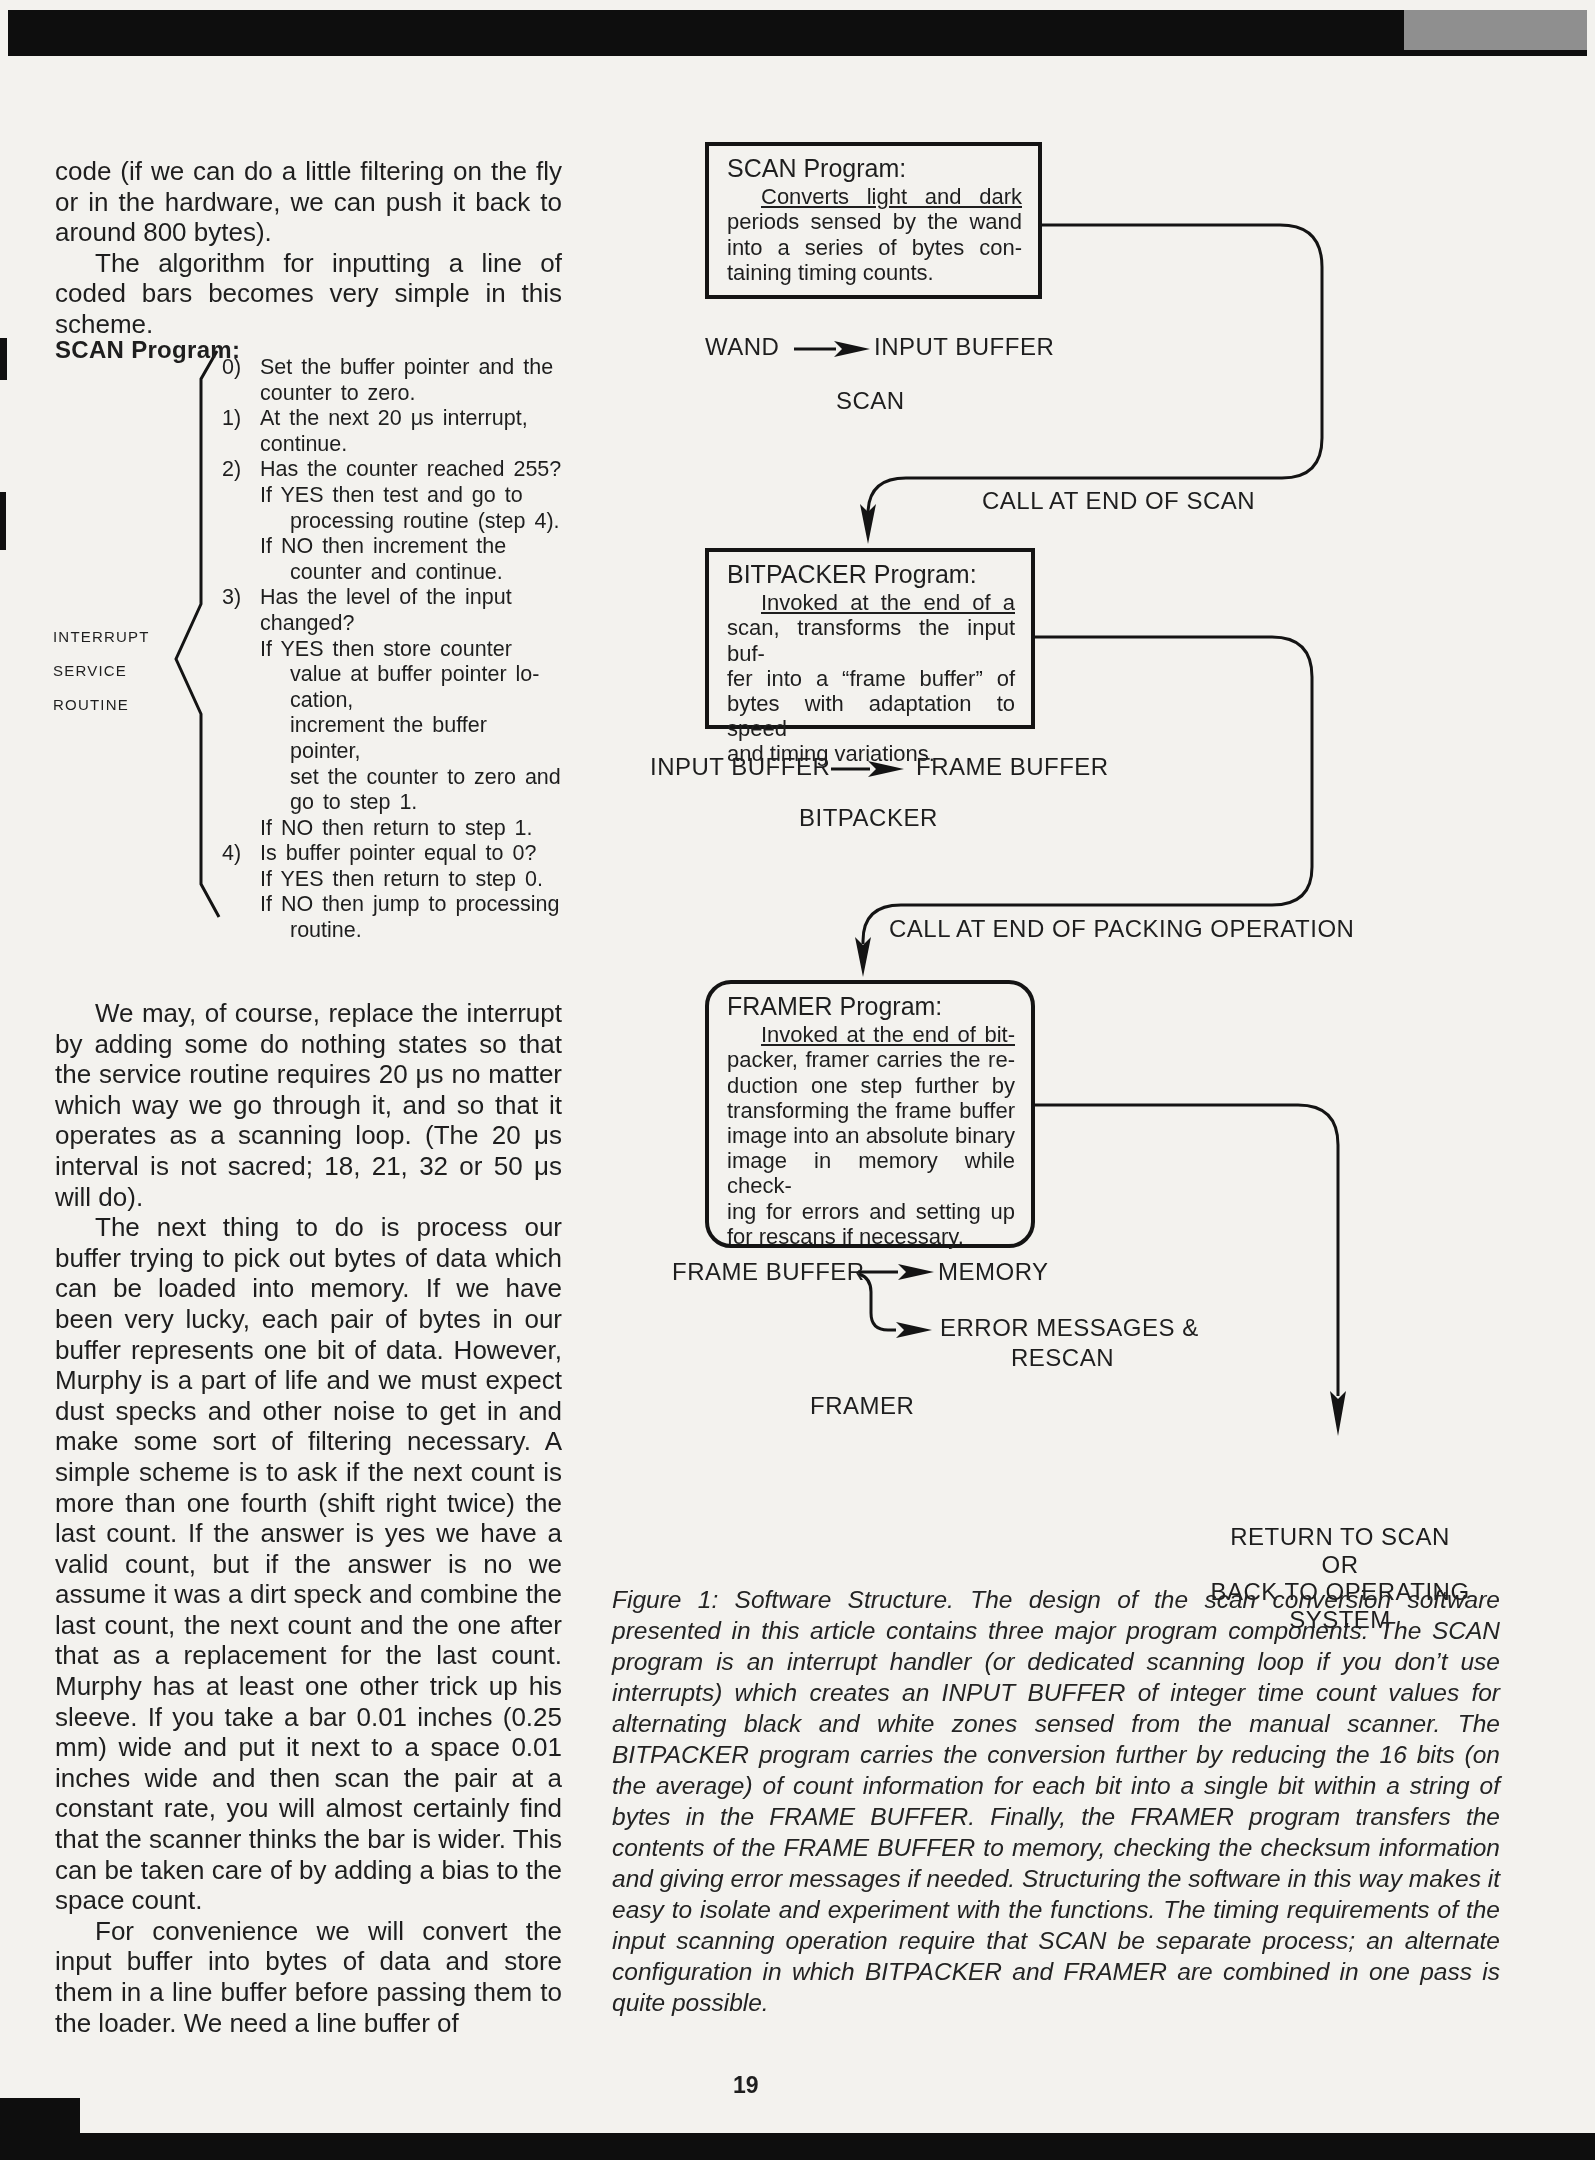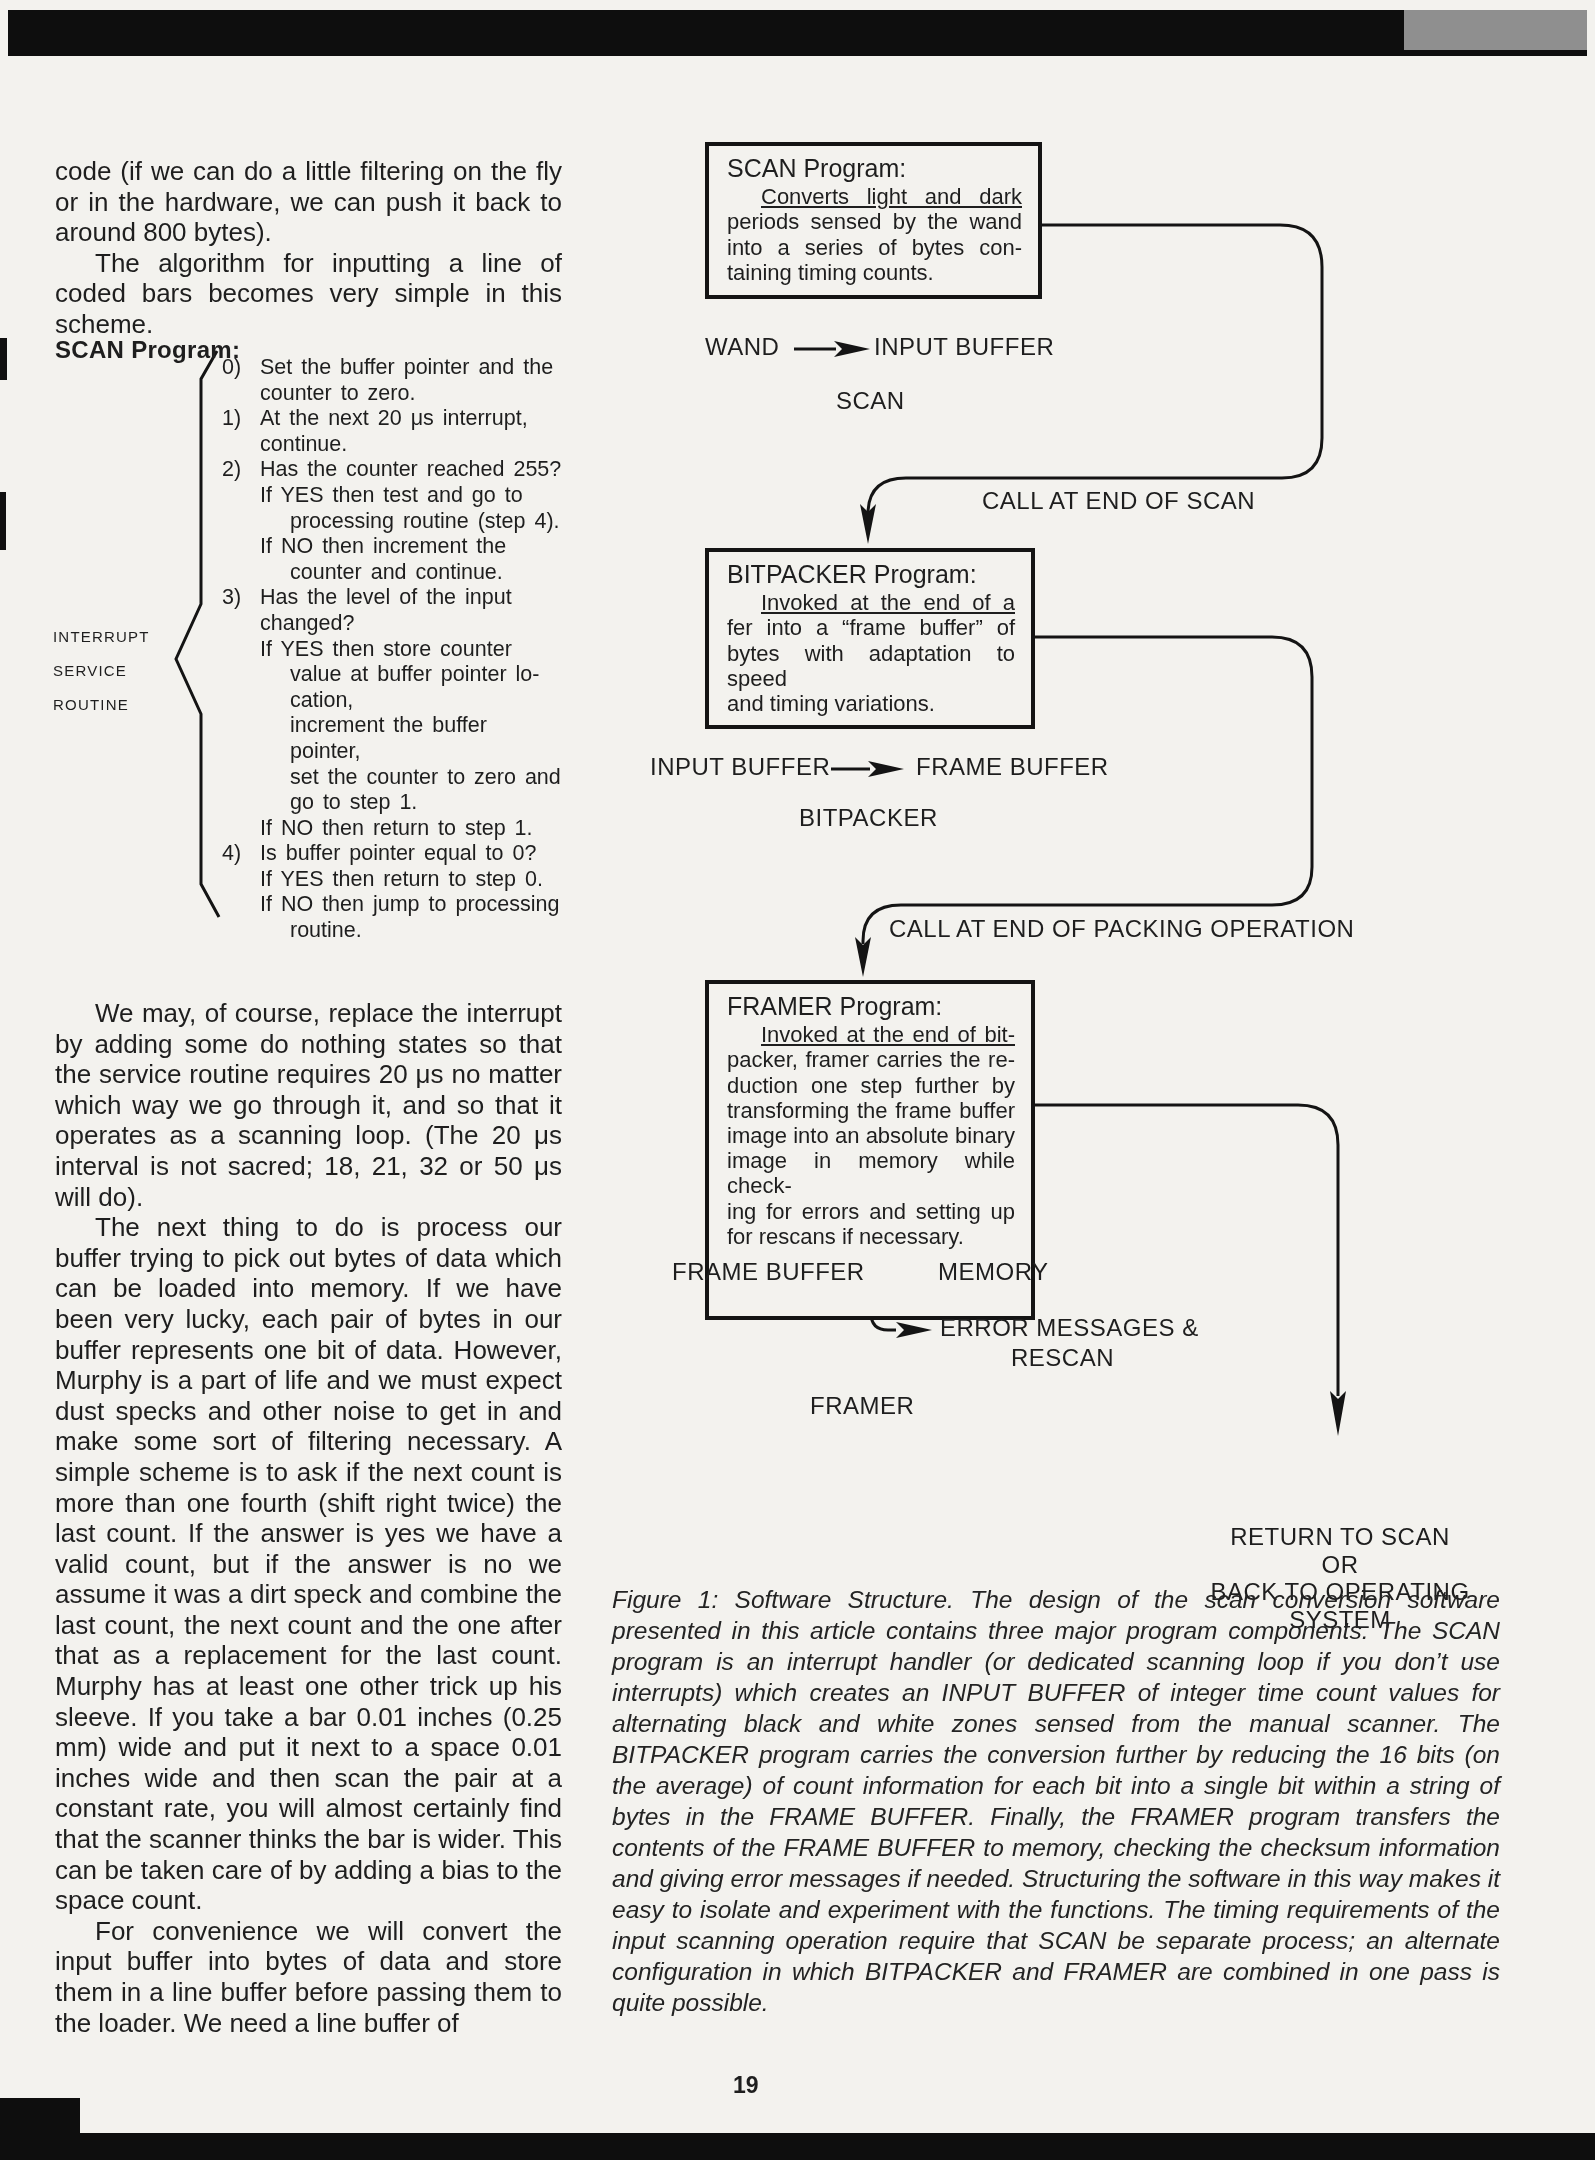--- a/index.html
+++ b/index.html
@@ -29,21 +29,21 @@
   .interrupt-label{left:53px;top:620px;font-size:15px;line-height:34px;letter-spacing:1.2px;}
   
   .flow-box{border:4px solid #141414;background:#f3f2ee;box-sizing:border-box;
     padding:10px 16px 12px 18px;font-size:22px;line-height:25.2px;}
   .flow-box .box-title{font-size:25px;margin-bottom:3px;}
   .bline{text-align:justify;text-align-last:justify;}
   .bline.first{padding-left:34px;text-decoration:underline;}
   .bline.last{text-align-last:left;}
   .box-scan{left:705px;top:142px;width:337px;height:157px;}
   .box-bitpacker{left:705px;top:548px;width:330px;height:181px;}
-  .box-framer{left:705px;top:980px;width:330px;height:340px;}
+  .box-framer{left:705px;top:980px;width:330px;height:268px;border-radius:26px;}
   .dlabel{font-weight:normal;font-size:24px;letter-spacing:.5px;white-space:nowrap;}
   .terminal{left:1140px;top:1523px;width:400px;text-align:center;line-height:27.5px;}
   .caption{left:612px;top:1584px;width:888px;font-style:italic;font-size:24.5px;
     line-height:31px;text-align:justify;color:#232323;}
   .page-number{left:733px;top:2072px;width:48px;text-align:left;font-weight:bold;font-size:23px;}
   svg.overlay{left:0;top:0;pointer-events:none;}
   svg.overlay path, svg.overlay polyline, svg.overlay line{stroke:#141414;stroke-width:3;fill:none;}
   svg.overlay polygon{fill:#141414;stroke:none;}
 </style>
 </head>
@@ -208,20 +208,21 @@
 <div class="abs flow-box box-scan">
     <div class="box-title">SCAN Program:</div>
     <div class="bline first">Converts light and dark</div>
     <div class="bline">periods sensed by the wand</div>
     <div class="bline">into a series of bytes con-</div>
     <div class="bline last">taining timing counts.</div>
   </div>
 <div class="abs flow-box box-bitpacker">
     <div class="box-title">BITPACKER Program:</div>
     <div class="bline first">Invoked at the end of a</div>
+    <div class="bline">scan, transforms the input buf-</div>
     <div class="bline">fer into a “frame buffer” of</div>
     <div class="bline">bytes with adaptation to speed</div>
     <div class="bline last">and timing variations.</div>
   </div>
 <div class="abs flow-box box-framer">
     <div class="box-title">FRAMER Program:</div>
     <div class="bline first">Invoked at the end of bit-</div>
     <div class="bline">packer, framer carries the re-</div>
     <div class="bline">duction one step further by</div>
     <div class="bline">transforming the frame buffer</div>

